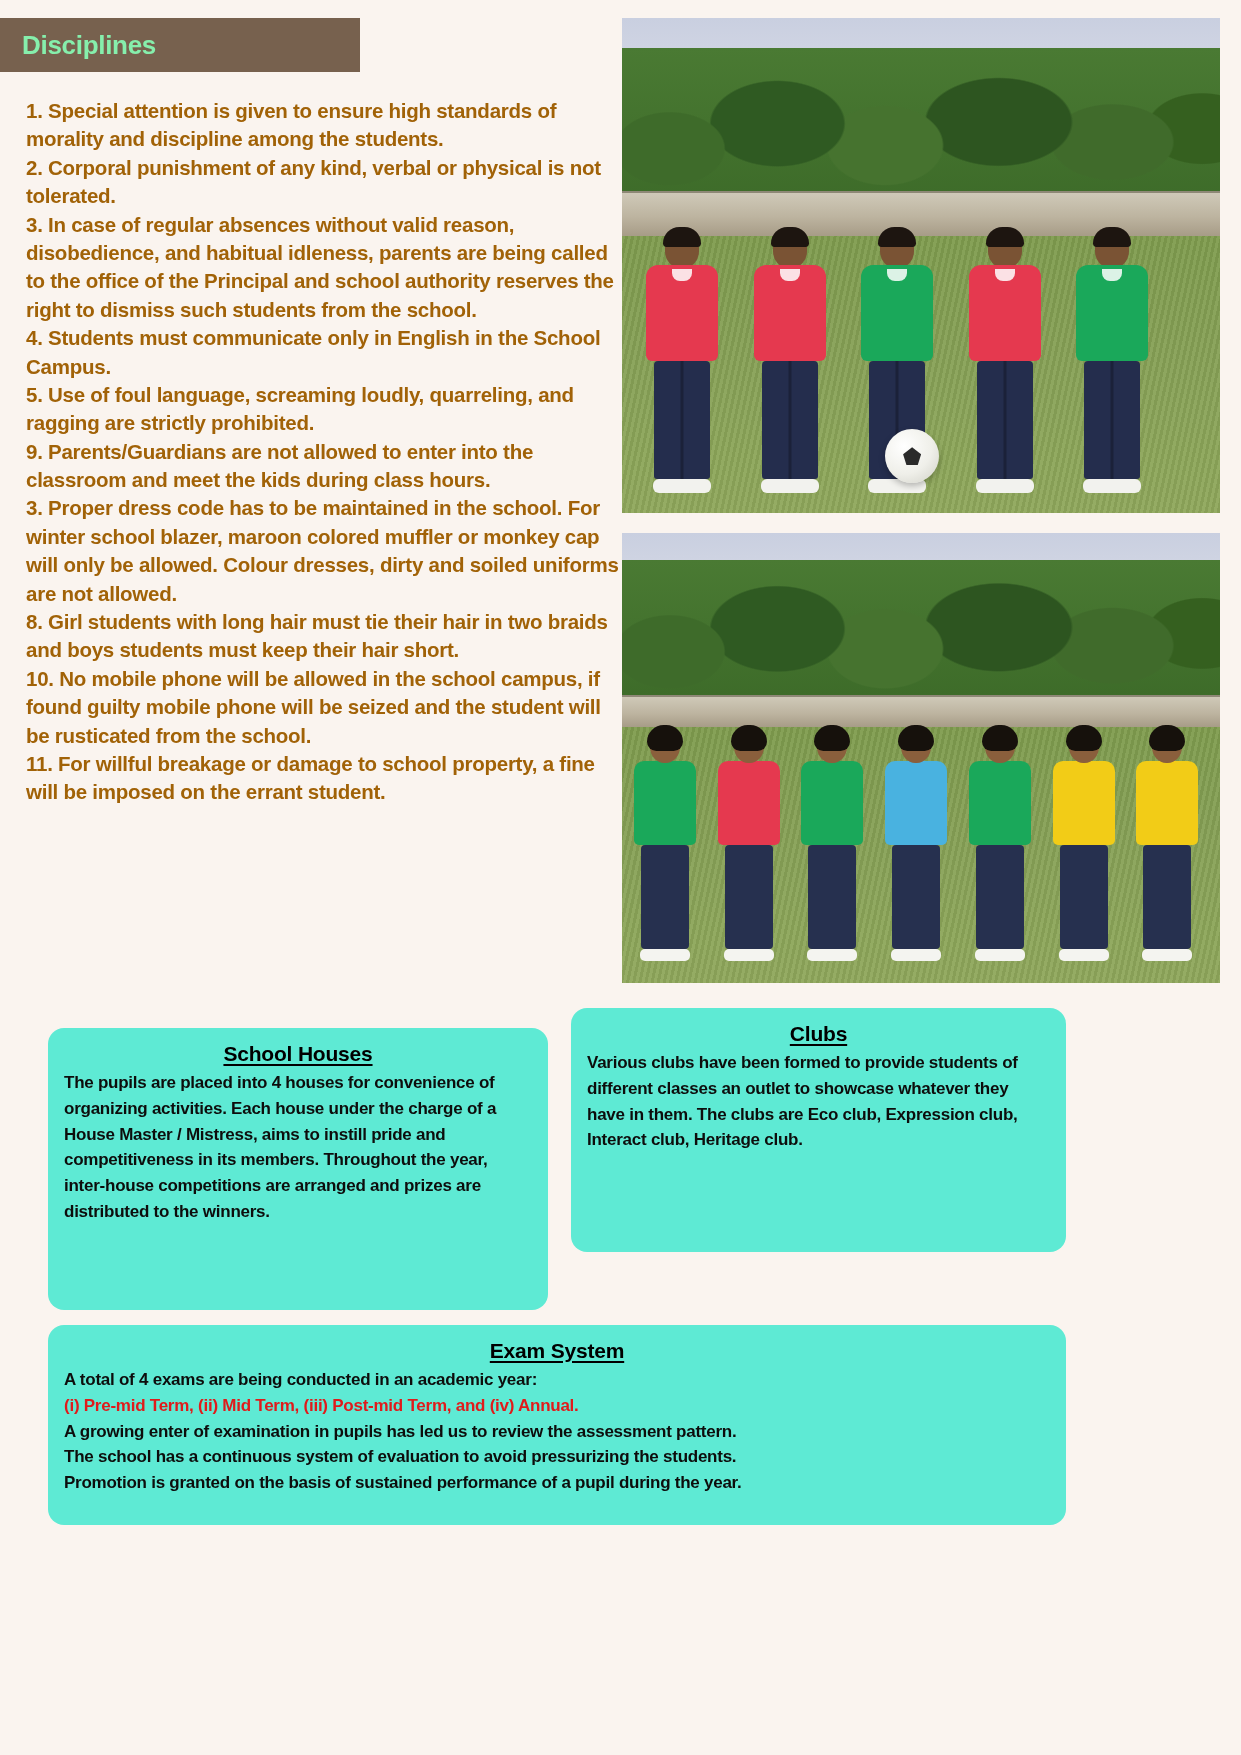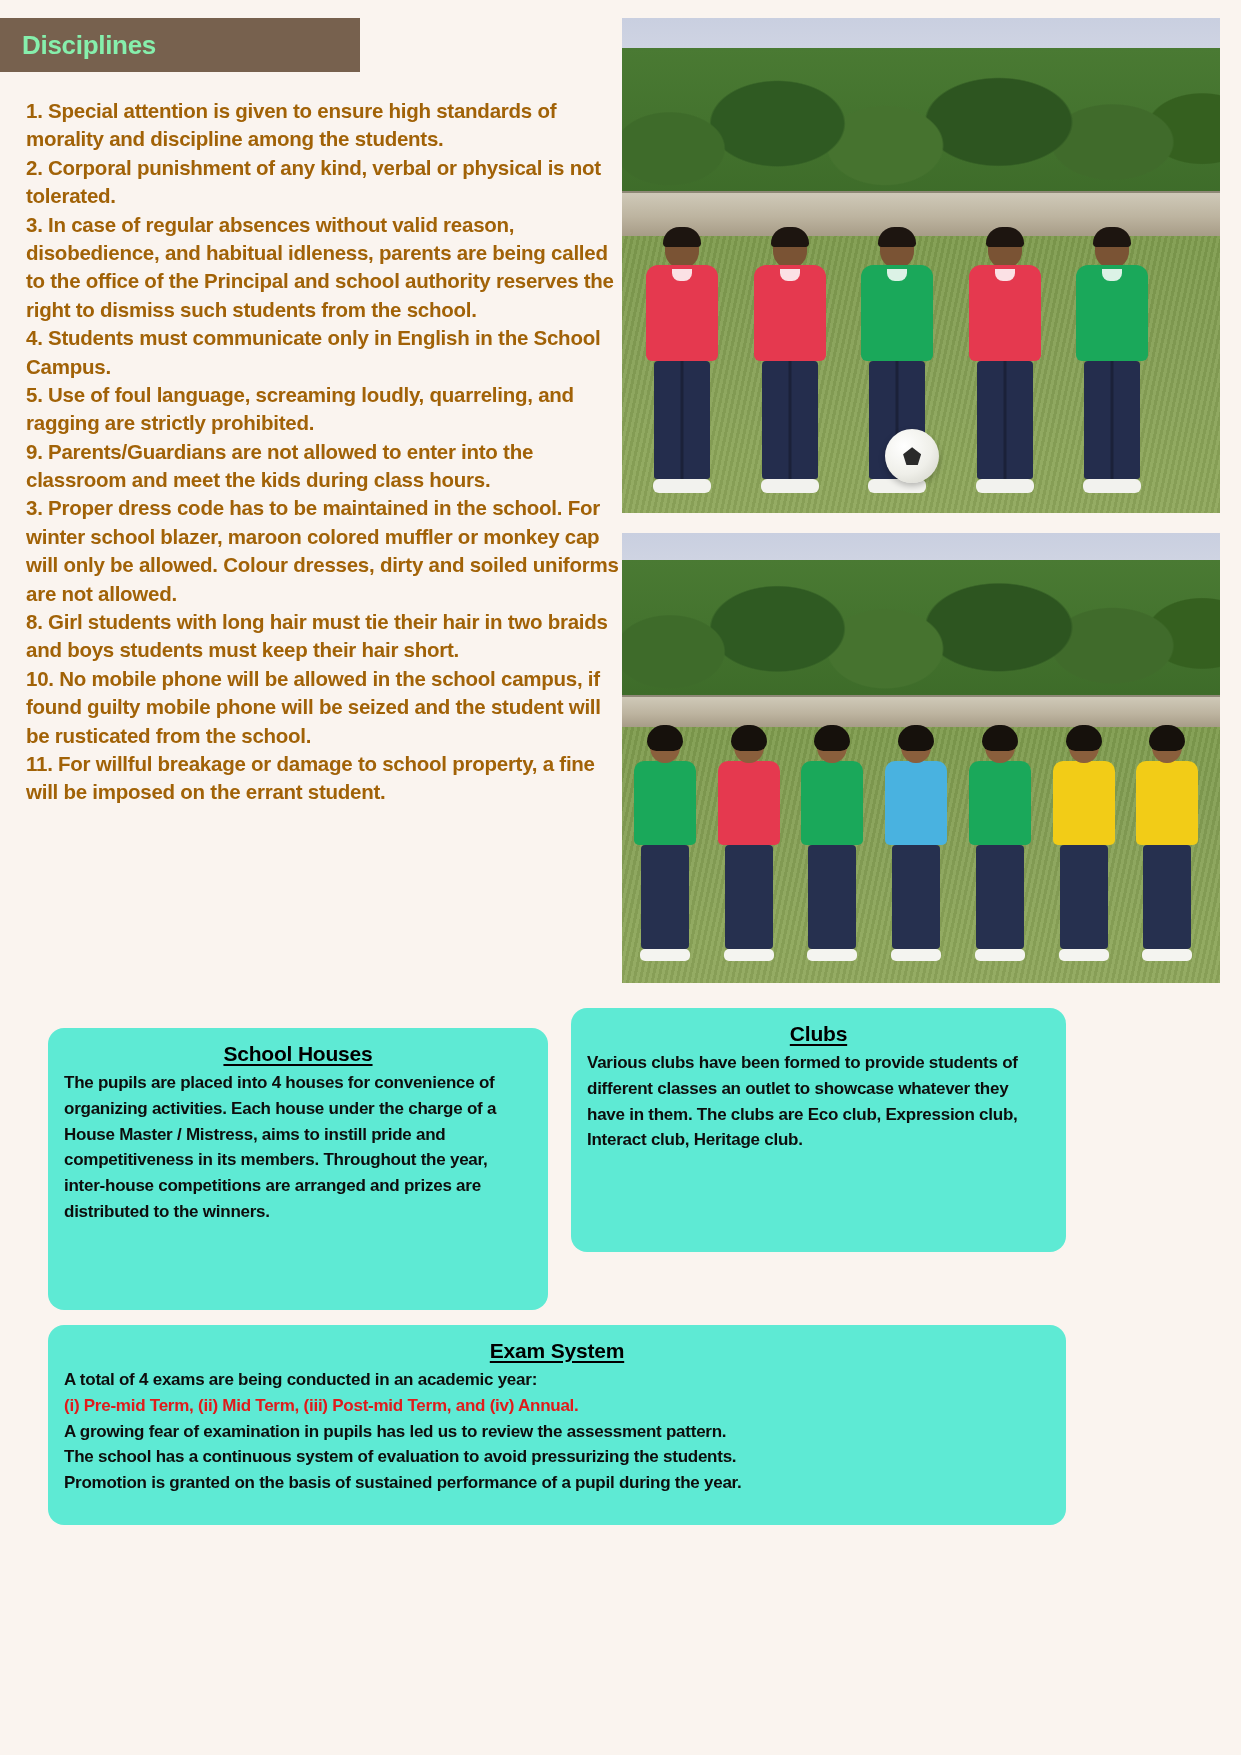--- a/index.html
+++ b/index.html
@@ -321,17 +321,17 @@
 <div class="info-box box-clubs">
   <div class="box-heading">Clubs</div>
   <div class="box-body">Various clubs have been formed to provide students of different classes an outlet to showcase whatever they have in them. The clubs are Eco club, Expression club, Interact club, Heritage club.</div>
 </div>
 
 <div class="info-box box-exam">
   <div class="box-heading">Exam System</div>
   <div class="box-body">
     <span class="exam-line">A total of 4 exams are being conducted in an academic year:</span>
     <span class="exam-line red"> (i) Pre-mid Term,   (ii) Mid Term,  (iii) Post-mid Term, and  (iv) Annual.</span>
-    <span class="exam-line">A growing fear of examination in pupils has led us to review the assessment pattern.</span>
+    <span class="exam-line">A growing enter of examination in pupils has led us to review the assessment pattern.</span>
     <span class="exam-line">The school has a continuous system of evaluation to avoid pressurizing the students.</span>
     <span class="exam-line">Promotion is granted on the basis of sustained performance of a pupil during the year.</span>
   </div>
 </div>
 
 </body></html>

